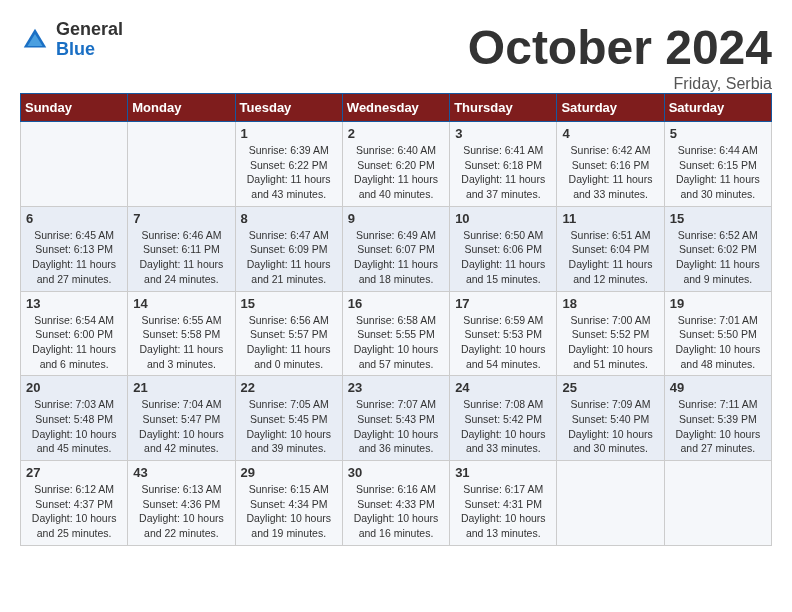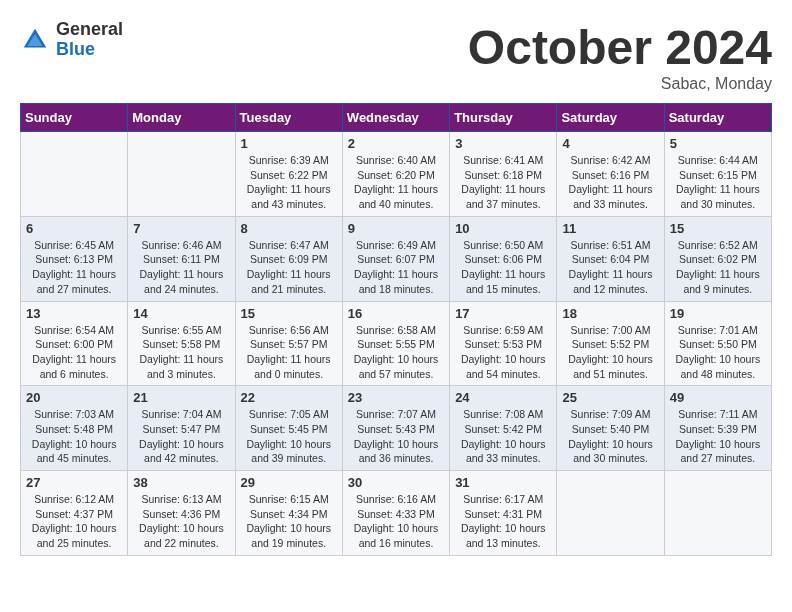--- a/index.html
+++ b/index.html
@@ -7,21 +7,20 @@
       font-family: Arial, sans-serif;
       background: #fff;
       width: 792px;
       min-height: 612px;
       padding: 20px;
     }
     .header-area {
       display: flex;
       justify-content: space-between;
       align-items: flex-start;
-      margin-bottom: 10px;
     }
     .logo {
       display: flex;
       align-items: center;
       gap: 6px;
     }
     .logo-text {
       display: flex;
       flex-direction: column;
       font-size: 18px;
@@ -45,21 +44,21 @@
     .location {
       font-size: 16px;
       color: #555;
     }
     .calendar {
       width: 100%;
       border-collapse: collapse;
       border: 1px solid #ccc;
     }
     .calendar th {
-      background-color: #701a75;
+      background-color: #7f1d1d;
       color: white;
       font-size: 13px;
       font-weight: bold;
       padding: 6px 4px;
       text-align: left;
       border: 1px solid #1558a0;
     }
     .calendar td {
       vertical-align: top;
       border: 1px solid #ccc;
@@ -100,21 +99,21 @@
       <polygon points="20,5 35,30 5,30" fill="#1a6fc4"></polygon>
       <polygon points="20,12 30,28 10,28" fill="#4a9fe0"></polygon>
     </svg>
     <div class="logo-text">
       <span class="logo-general">General</span>
       <span class="logo-blue">Blue</span>
     </div>
   </div>
   <div class="title-area">
     <div class="month-title">October 2024</div>
-    <div class="location">Sabac, Monday</div>
+    <div class="location">Friday, Serbia</div>
   </div>
 </div>
 
 <table class="calendar">
   <thead>
     <tr>
     <th>Sunday</th>
         <th>Monday</th>
         <th>Tuesday</th>
         <th>Wednesday</th>
@@ -237,21 +236,21 @@
           <span class="day-number">49</span>
           <div class="day-info">Sunrise: 7:11 AM<br>Sunset: 5:39 PM<br>Daylight: 10 hours and 27 minutes.</div>
         </td>
       </tr>
       <tr>
         <td>
           <span class="day-number">27</span>
           <div class="day-info">Sunrise: 6:12 AM<br>Sunset: 4:37 PM<br>Daylight: 10 hours and 25 minutes.</div>
         </td>
         <td>
-          <span class="day-number">38</span>
+          <span class="day-number">43</span>
           <div class="day-info">Sunrise: 6:13 AM<br>Sunset: 4:36 PM<br>Daylight: 10 hours and 22 minutes.</div>
         </td>
         <td>
           <span class="day-number">29</span>
           <div class="day-info">Sunrise: 6:15 AM<br>Sunset: 4:34 PM<br>Daylight: 10 hours and 19 minutes.</div>
         </td>
         <td>
           <span class="day-number">30</span>
           <div class="day-info">Sunrise: 6:16 AM<br>Sunset: 4:33 PM<br>Daylight: 10 hours and 16 minutes.</div>
         </td>

